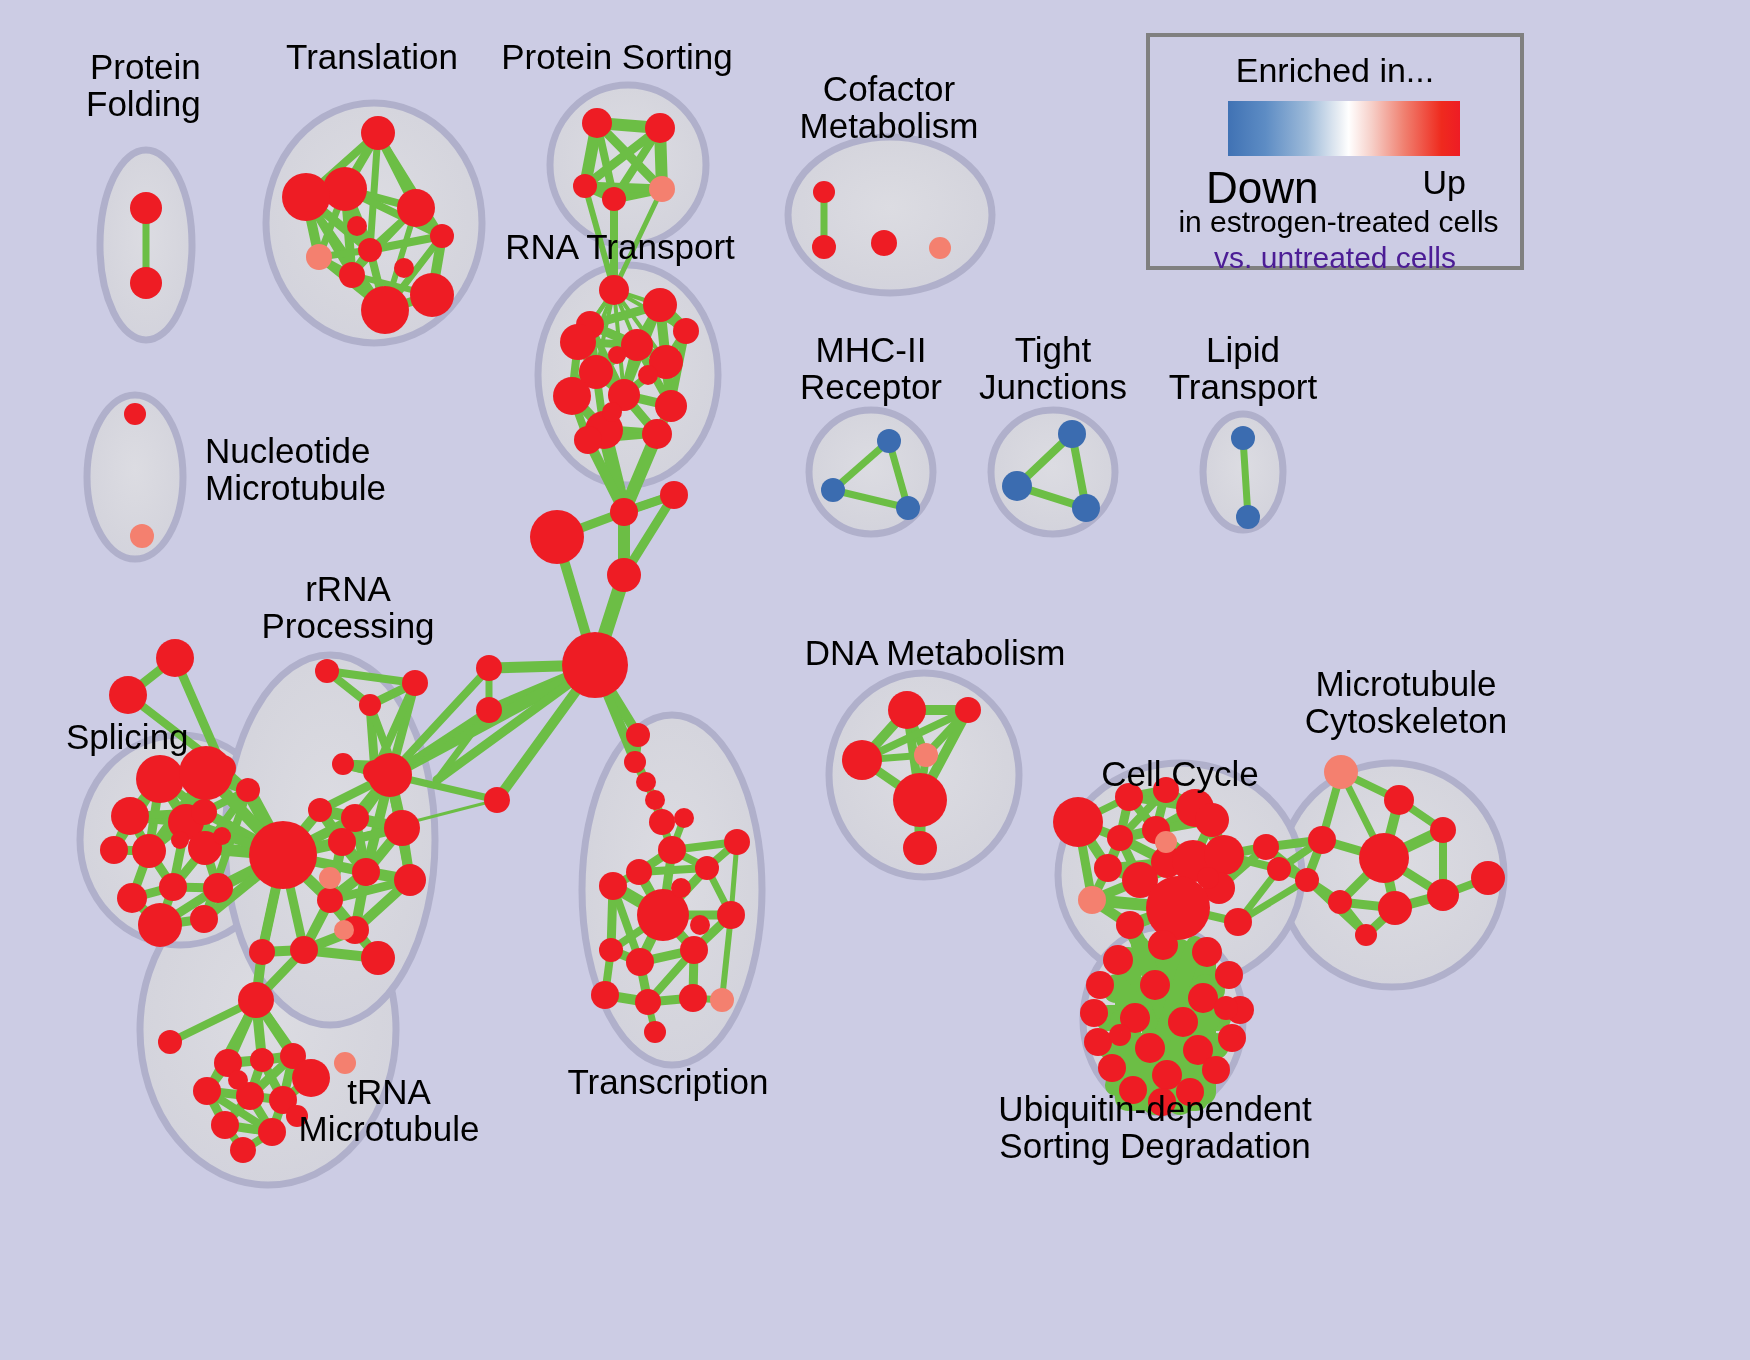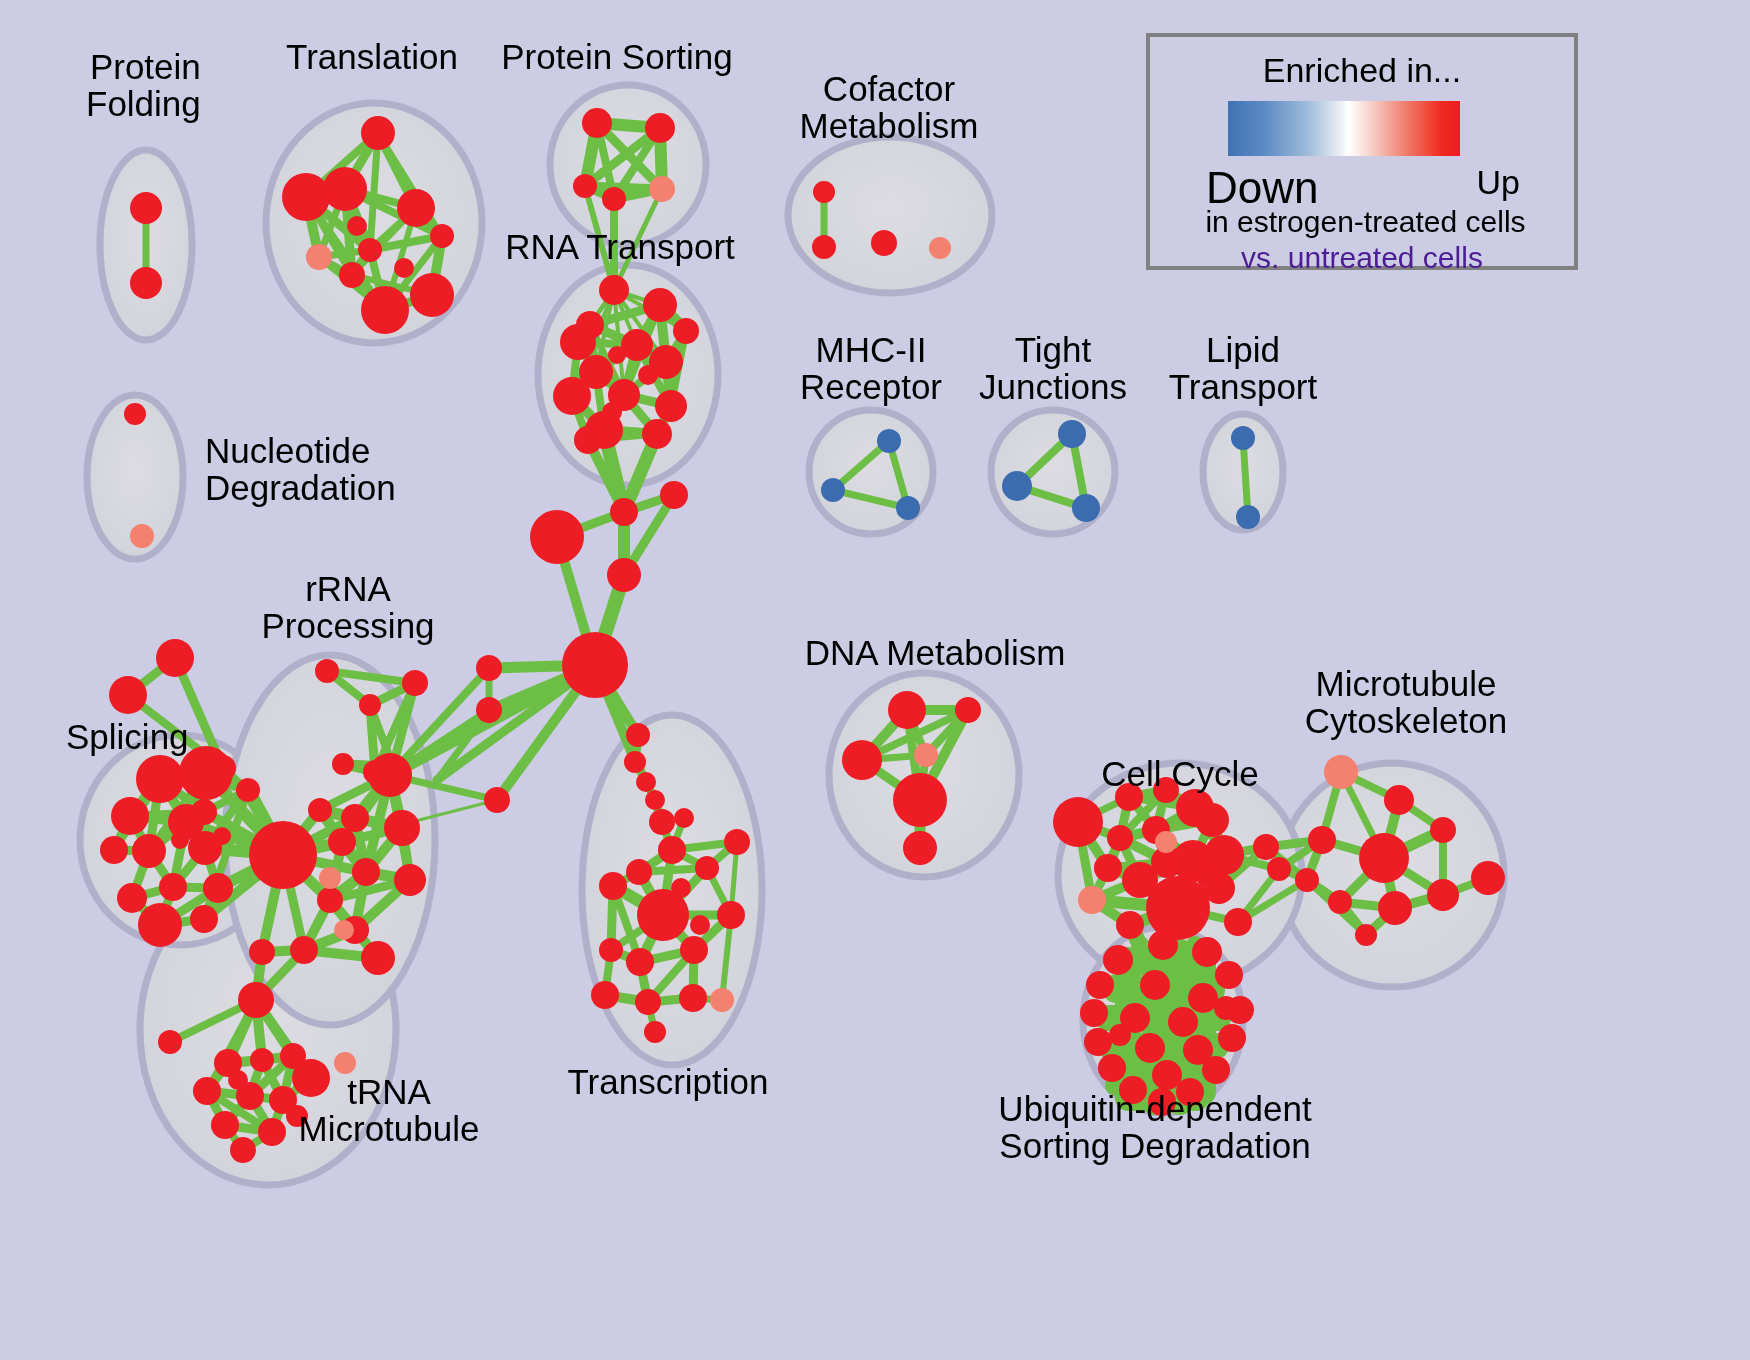--- a/index.html
+++ b/index.html
@@ -2,21 +2,21 @@
 <html><head>
 <meta charset="utf-8">
 <style>
   html,body{margin:0;padding:0;background:#ccccE4;}
   body{font-family:"Liberation Sans",sans-serif;}
   #stage{position:relative;width:1750px;height:1360px;background:#ccccE4;overflow:hidden;}
   #net{position:absolute;left:0;top:0;width:1750px;height:1360px;}
   .lbl{position:absolute;color:#000;font-size:35px;line-height:1.06;white-space:pre;font-family:"Liberation Sans",sans-serif;}
   .lbl.c{text-align:center;transform:translateX(-50%);}
   .lbl.l{text-align:left;}
-  #legend{position:absolute;left:1146px;top:33px;width:432px;height:237px;
+  #legend{position:absolute;left:1146px;top:33px;width:378px;height:237px;
           background:#ccccE4;border:4px solid #808080;box-sizing:border-box;}
   #legend .ttl{position:absolute;left:0;right:0;top:14px;text-align:center;font-size:34px;color:#000;}
   #bar{position:absolute;left:78px;top:64px;width:232px;height:55px;
        background:linear-gradient(to right,#4072b4 0%,#5d8cc4 16%,#9dbad9 34%,#e9eef4 48%,#ffffff 52%,#f6cfc8 62%,#f08070 76%,#ef2a1e 92%,#ee1c24 100%);}
   #legend .down{position:absolute;left:56px;top:126px;font-size:44px;color:#000;}
   #legend .up{position:absolute;right:54px;top:126px;font-size:34px;color:#000;}
   #legend .sub1{position:absolute;left:0;right:0;top:168px;text-align:center;font-size:30px;color:#000;margin-left:7px;}
   #legend .sub2{position:absolute;left:0;right:0;top:204px;text-align:center;font-size:30px;color:#4c1d95;}
 </style>
 </head>
@@ -724,21 +724,21 @@
   <div class="lbl c" style="left:889px;top:70px;">Cofactor
 Metabolism</div>
   <div class="lbl c" style="left:620px;top:228px;">RNA Transport</div>
   <div class="lbl c" style="left:1053px;top:331px;">Tight
 Junctions</div>
   <div class="lbl c" style="left:871px;top:331px;">MHC-II
 Receptor</div>
   <div class="lbl c" style="left:1243px;top:331px;">Lipid
 Transport</div>
   <div class="lbl l" style="left:205px;top:432px;">Nucleotide
-Degradation</div>
+Microtubule</div>
   <div class="lbl c" style="left:320px;top:570px;margin-left:28px;">rRNA
 Processing</div>
   <div class="lbl c" style="left:935px;top:634px;">DNA Metabolism</div>
   <div class="lbl c" style="left:1406px;top:665px;">Microtubule
 Cytoskeleton</div>
   <div class="lbl l" style="left:66px;top:718px;">Splicing</div>
   <div class="lbl c" style="left:1180px;top:755px;">Cell Cycle</div>
   <div class="lbl c" style="left:668px;top:1063px;">Transcription</div>
   <div class="lbl c" style="left:389px;top:1073px;">tRNA
 Microtubule</div>

